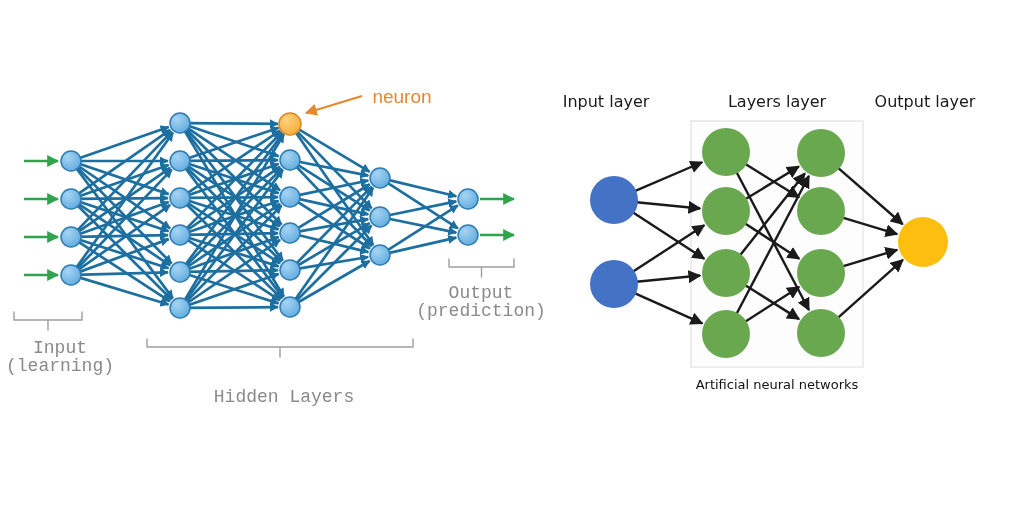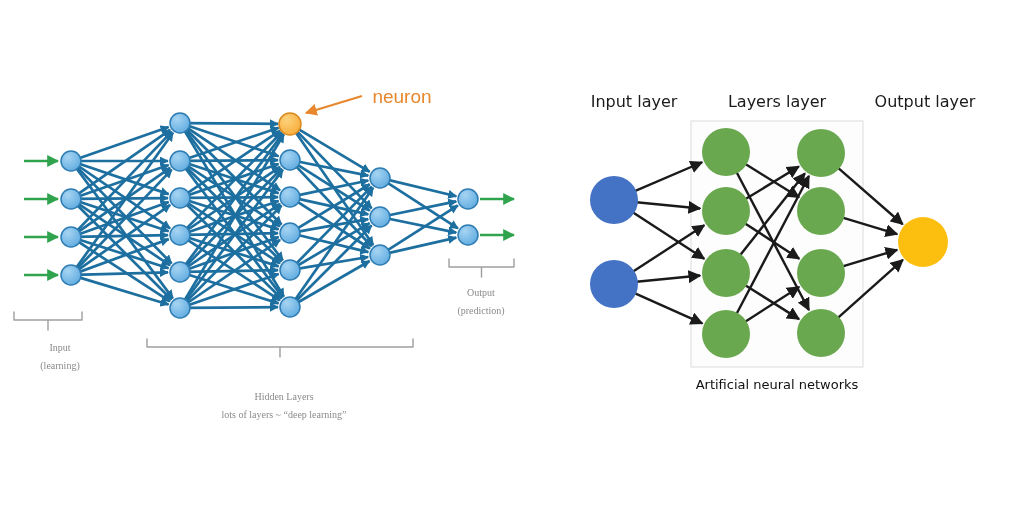--- a/index.html
+++ b/index.html
@@ -1,20 +1,20 @@
 <!DOCTYPE html>
 <html><head>
 <meta charset="utf-8">
 <style>
   html,body{margin:0;padding:0;background:#ffffff;}
   #stage{position:relative;width:1024px;height:474px;background:#ffffff;overflow:hidden;
          font-family:"Liberation Sans",sans-serif;}
   #scene{position:absolute;left:0;top:0;}
   .lbl{position:absolute;transform:translateX(-50%);text-align:center;white-space:nowrap;}
-  .gray-lbl{color:#8a8a8a;font-size:10px;line-height:18px;font-family:Liberation Serif, serif;}
+  .gray-lbl{color:#8a8a8a;font-size:18px;line-height:18px;font-family:Liberation Mono, monospace;}
   .neuron-lbl{color:#e8872e;font-size:19px;font-weight:500;font-family:"Liberation Sans",sans-serif;}
   .right-lbl{color:#1a1a1a;font-size:16px;font-family:"DejaVu Sans",sans-serif;}
   .caption-lbl{color:#111111;font-size:13px;font-family:"DejaVu Sans",sans-serif;}
 </style>
 </head>
 <body>
 
 <div id="stage">
 
   <svg id="scene" width="1024" height="512" viewBox="0 0 1024 512">
@@ -203,24 +203,23 @@
       </g>
   </svg>
 
   <div class="lbl neuron-lbl" id="neuron-lbl" style="left: 402px; top: 86px;">neuron</div>
   <div class="lbl gray-lbl" id="input-lbl" style="left: 60px; top: 339px;">
     <div>Input</div>
     <div>(learning)</div>
   </div>
   <div class="lbl gray-lbl" id="hidden-lbl" style="left: 284px; top: 388px; text-align: center;">
     <div>Hidden Layers</div>
-    <div>lots of layers ~ “deep learning”</div>
   </div>
   <div class="lbl gray-lbl" id="output-lbl" style="left: 481px; top: 284px;">
     <div>Output</div>
     <div>(prediction)</div>
   </div>
 
-  <div class="lbl right-lbl" id="r-input-lbl" style="left: 606px; top: 92px; margin-left: 28px;">Input layer</div>
+  <div class="lbl right-lbl" id="r-input-lbl" style="left: 606px; top: 92px;">Input layer</div>
   <div class="lbl right-lbl" id="r-hidden-lbl" style="left: 777px; top: 92px;">Layers layer</div>
   <div class="lbl right-lbl" id="r-output-lbl" style="left: 925px; top: 92px;">Output layer</div>
   <div class="lbl caption-lbl" id="r-caption" style="left: 777px; top: 377px;">Artificial neural networks</div>
 </div>
 
 </body></html>

